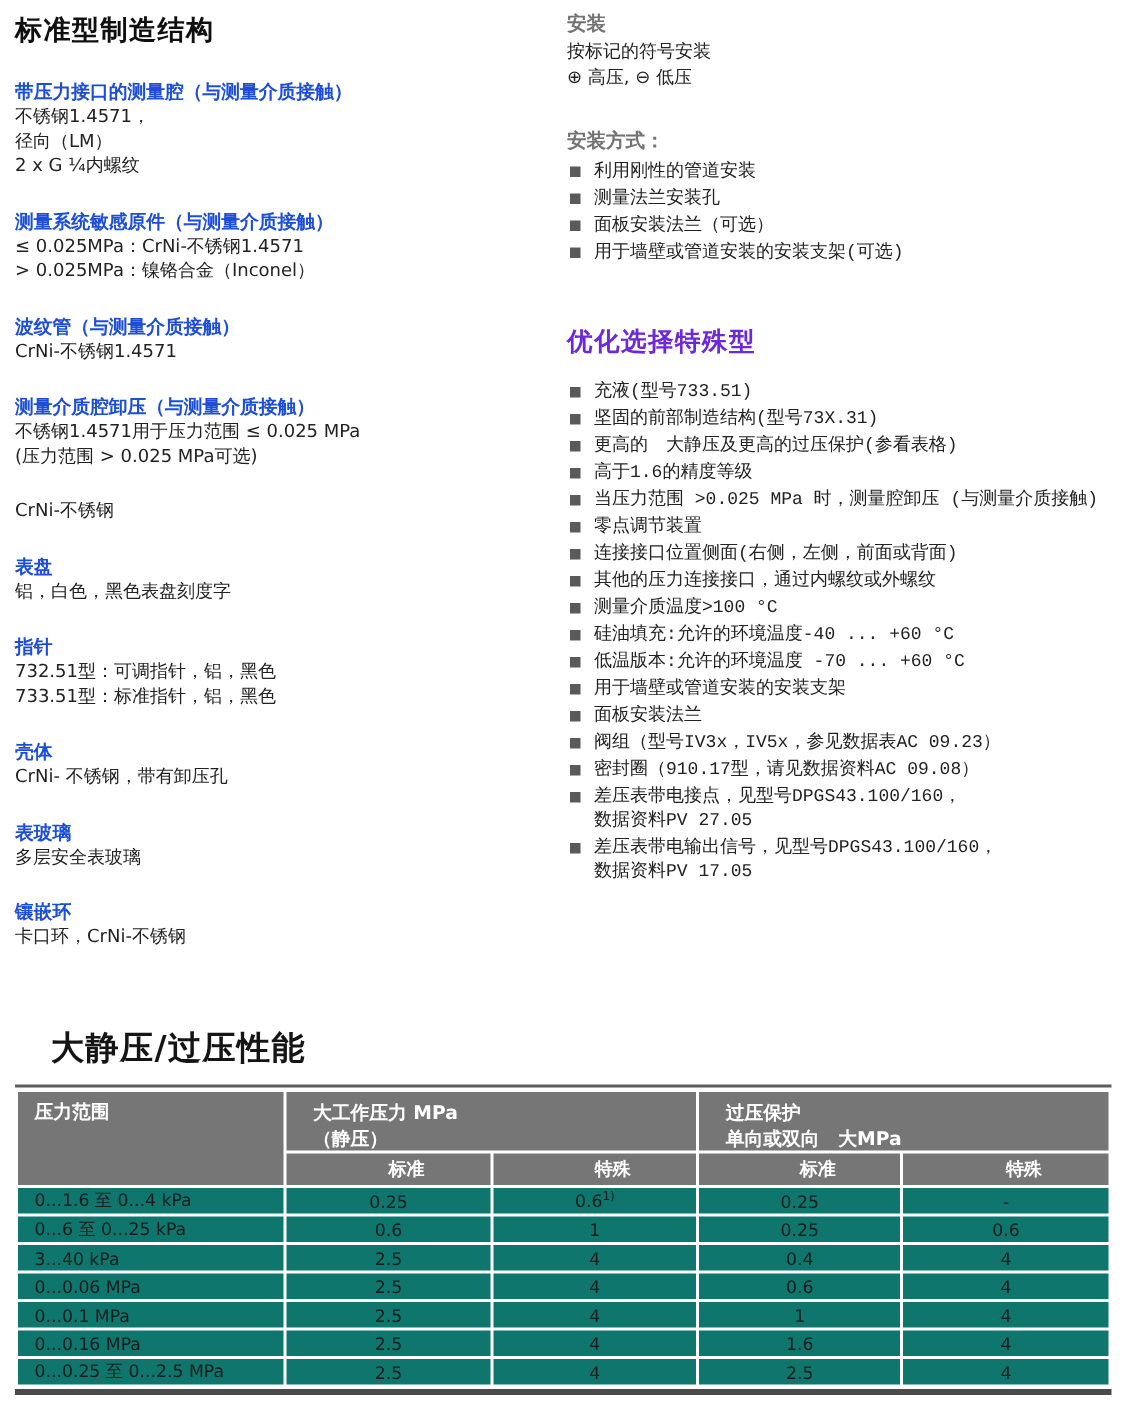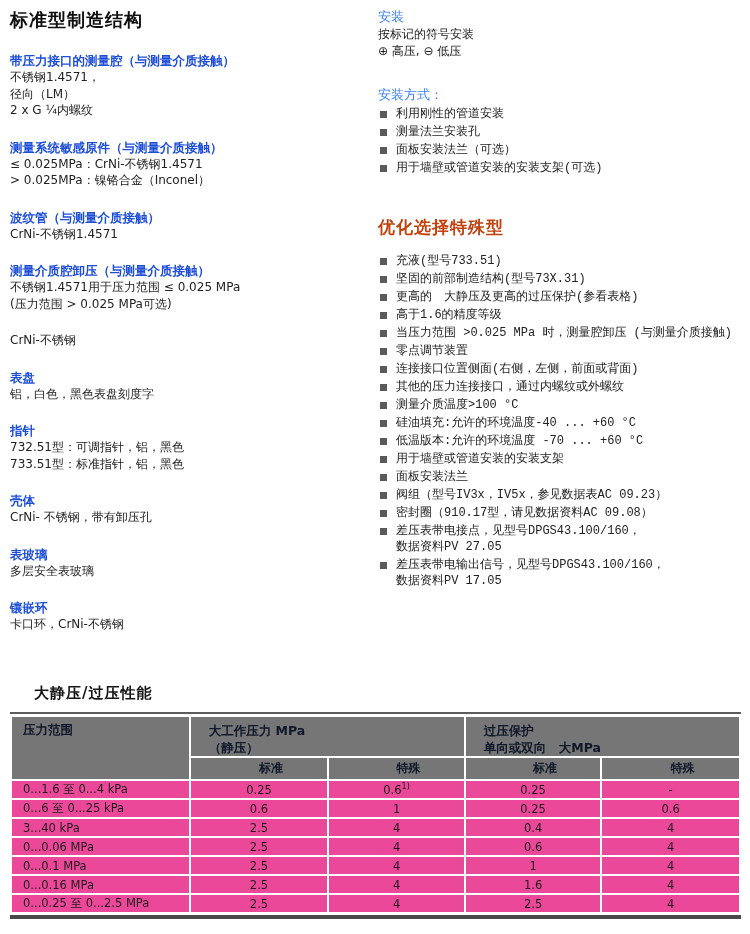--- a/index.html
+++ b/index.html
@@ -18,49 +18,49 @@
 
   .doc-title {
     font-size:18px; font-weight:bold; letter-spacing:1px;
     margin-bottom:20px; color:#0f0f0f;
   }
   .section { margin-bottom:20px; }
   .sec-head { font-size:12.5px; font-weight:bold; line-height:17px; color:#1d4ed8; }
   .sec-line { font-size:12px; line-height:16.5px; color:#222; }
 
   .r-section { margin-bottom:26px; }
-  .r-head { font-size:13px; font-weight:normal; line-height:18px; color:#3b82f6; }
+  .r-head { font-size:13px; font-weight:bold; line-height:18px; color:#737373; }
   .r-line { font-size:12px; line-height:17px; color:#222; }
 
   .bullet-row { display:flex; align-items:flex-start; margin-bottom:2px;font-family:Liberation Mono, monospace; }
   .bullet-sq {
     flex:none; width:7px; height:7px; background:#5a5a5a;
     margin:5px 9px 0 2px;
   }
   .bullet-text { font-size:12px; line-height:16px; color:#222; white-space:pre-line; }
 
   .special-title {
     font-size:17px; font-weight:bold; letter-spacing:1px;
-    margin:40px 0 14px 0; color:#c2410c;
+    margin:40px 0 14px 0; color:#6d28d9;
   }
 
   
   .table-wrap { position:absolute; left:10px; top:684px; width:731px; }
-  .tbl-title { font-size:15px; font-weight:bold; letter-spacing:1px; margin:0 0 9px 24px; }
+  .tbl-title { font-size:22px; font-weight:bold; letter-spacing:1px; margin:0 0 9px 24px; }
   .tbl-topline { height:2px; background:#5c5c5c; margin-bottom:1px; }
   table.perf { border-collapse:separate; border-spacing:2px 2px; width:731px; table-layout:fixed; }
   table.perf th, table.perf td { font-family:"DejaVu Sans", sans-serif; }
   th.hgroup, th.hsub, th.hrange {
-    background:#767676; color:#0f172a; font-weight:bold; font-size:12.5px;
+    background:#767676; color:#ffffff; font-weight:bold; font-size:12.5px;
   }
   th.hrange { text-align:left; vertical-align:top; padding:5px 0 0 11px; }
   th.hgroup { text-align:left; vertical-align:top; padding:5px 0 0 18px; line-height:17px; white-space:pre-line; height:28px; }
   th.hsub  { text-align:center; height:21px; font-size:12px;padding-left:24px; }
   td.c {
-    background:#ec4899; font-size:11.5px; color:#1c1c1c;
+    background:#0f766e; font-size:11.5px; color:#1c1c1c;
     text-align:center; height:17px; padding:1px 0;
   }
   td.c.first { text-align:left; padding-left:11px; }
   sup.fn { font-size:8px; vertical-align:super; }
   .tbl-bottombar { height:4px; background:#4a4a4a; margin-top:1px; }
 </style>
 </head>
 <body>
 
 <div class="page">

